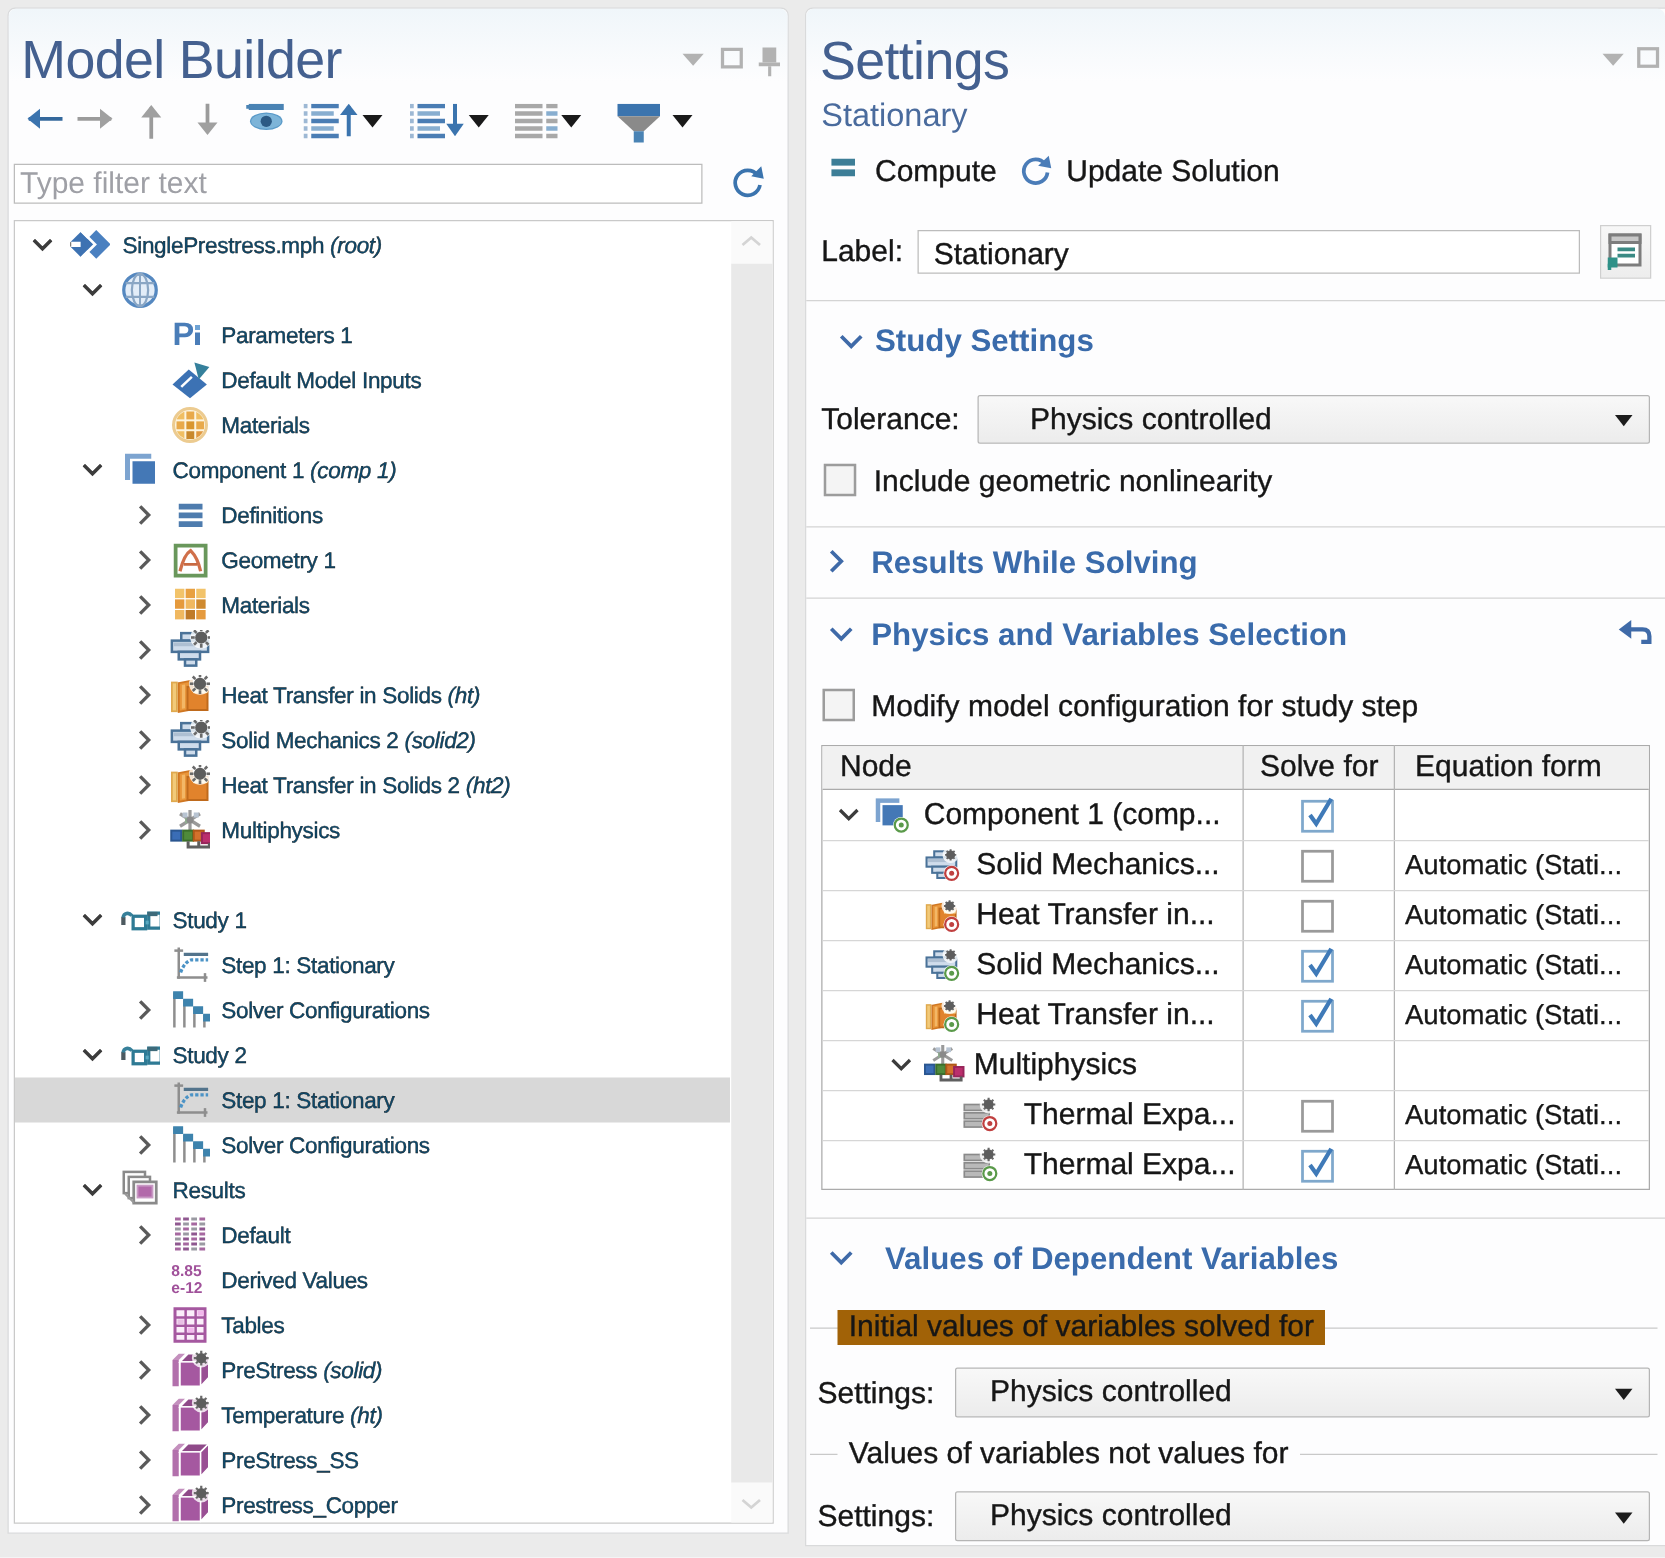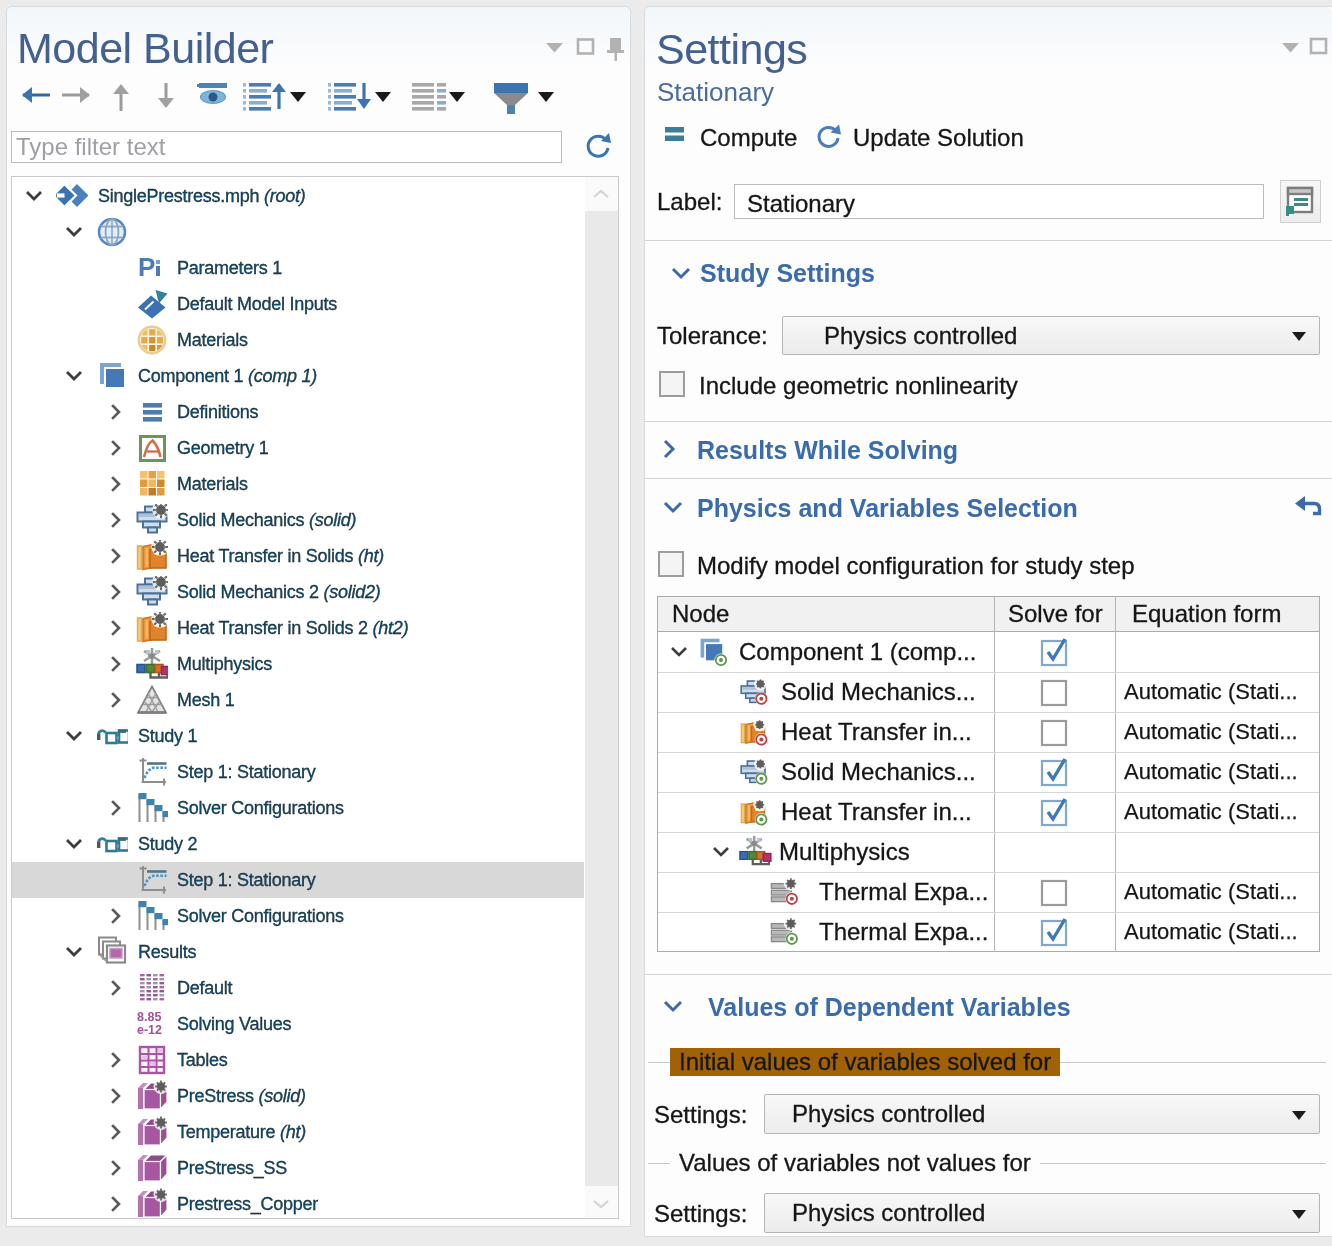--- a/index.html
+++ b/index.html
@@ -263,21 +263,20 @@
               <line x1="0.0" y1="5.2" x2="0.0" y2="8.2"></line>
               <line x1="-3.7" y1="3.7" x2="-5.8" y2="5.8"></line>
               <line x1="-5.2" y1="0.0" x2="-8.2" y2="0.0"></line>
               <line x1="-3.7" y1="-3.7" x2="-5.8" y2="-5.8"></line>
               <line x1="-0.0" y1="-5.2" x2="-0.0" y2="-8.2"></line>
               <line x1="3.7" y1="-3.7" x2="5.8" y2="-5.8"></line>
             </g>
             <circle cx="0" cy="0" r="4.9" fill="#5d5d5d"></circle>
           </g>
         </svg></div>
-      <div class="ttext" style="left:165px">Solid Mechanics <i>(solid)</i></div>
     </div>
 <div class="treerow" style="top:361px">
       <div class="tchev" style="left:96px"><svg style="" width="16" height="16" viewBox="0 0 16 16">
           <path d="M5 2 L11 8 L5 14" fill="none" stroke="#5a5a5a" stroke-width="2.6" stroke-linecap="square"></path>
         </svg></div>
       <div class="ticon" style="left:124px"><svg style="" width="32" height="32" viewBox="0 0 32 32">
           <g transform="translate(0,0) scale(1)">
             <rect x="1.5" y="6" width="4" height="23" fill="#f2ca79" stroke="#dfa94e" stroke-width="1.4"></rect>
             <path d="M7 6.5 L17.5 4.5 L17.5 27.5 L7 29.5 Z" fill="#e8953a" stroke="#d07722" stroke-width="1.5"></path>
             <path d="M9.5 8 L12 7.5 L12 26.5 L9.5 27 Z" fill="#f3b766"></path>
@@ -383,38 +382,20 @@
             <g stroke-width="1.6">
               <rect x="1" y="16.5" width="8" height="8" fill="#3a6db6" stroke="#2a5690"></rect>
               <rect x="10.5" y="16.5" width="8" height="8" fill="#4f8a3b" stroke="#3a6e2a"></rect>
               <rect x="19" y="16.5" width="8" height="8" fill="#d4712c" stroke="#b05818"></rect>
               <rect x="25.5" y="18.5" width="8" height="8" fill="#bb2f6d" stroke="#97255a"></rect>
             </g>
             <path d="M14.5 25 V29.5 H31.5 V26.5 M23 25 V29" fill="none" stroke="#5f5f5f" stroke-width="2.4"></path>
           </g>
         </svg></div>
       <div class="ttext" style="left:165px">Multiphysics</div>
-    </div>
-<div class="treerow" style="top:505px">
-      <div class="tchev" style="left:96px"><svg style="" width="16" height="16" viewBox="0 0 16 16">
-          <path d="M5 2 L11 8 L5 14" fill="none" stroke="#5a5a5a" stroke-width="2.6" stroke-linecap="square"></path>
-        </svg></div>
-      <div class="ticon" style="left:124px"><svg style="" width="32" height="32" viewBox="0 0 32 32">
-          <path d="M16 2.5 L30 28.5 L2 28.5 Z" fill="#e4e4e4" stroke="#858585" stroke-width="1.8"></path>
-          <g stroke="#9b9b9b" stroke-width="1.4">
-            <line x1="10" y1="13.5" x2="22" y2="13.5"></line>
-            <line x1="7" y1="20.5" x2="26" y2="20.5"></line>
-            <line x1="12" y1="9" x2="22" y2="28"></line>
-            <line x1="20" y1="9" x2="10" y2="28"></line>
-            <line x1="8" y1="17" x2="16" y2="28"></line>
-            <line x1="24" y1="17" x2="16" y2="28"></line>
-          </g>
-          <rect x="2" y="27.2" width="28" height="2.6" fill="#7d7d7d"></rect>
-        </svg></div>
-      <div class="ttext" style="left:165px">Mesh 1</div>
     </div>
 <div class="treerow" style="top:541px">
       <div class="tchev" style="left:54px"><svg style="" width="16" height="16" viewBox="0 0 16 16">
           <path d="M2 5 L8 11 L14 5" fill="none" stroke="#3c3c3c" stroke-width="2.8" stroke-linecap="square"></path>
         </svg></div>
       <div class="ticon" style="left:84px"><svg style="" width="32" height="32" viewBox="0 0 32 32">
           <rect x="1" y="13.5" width="3.4" height="6.5" fill="#4d5a60"></rect>
           <path d="M2.5 14 C3 10.5 7 9.5 9.5 12.5" fill="none" stroke="#37809a" stroke-width="2.8"></path>
           <rect x="10.5" y="13" width="10" height="10" fill="none" stroke="#2e7a94" stroke-width="2.6"></rect>
           <rect x="23" y="10.5" width="10" height="12" fill="none" stroke="#2e7a94" stroke-width="2.6"></rect>
@@ -542,21 +523,21 @@
           <rect x="17.0" y="26" width="4.6" height="2.4" fill="#9a9aa2"></rect>
           <rect x="23.5" y="26" width="4.6" height="2.4" fill="#a668a0"></rect>
         </svg></div>
       <div class="ttext" style="left:165px">Default</div>
     </div>
 <div class="treerow" style="top:829px">
       <div class="ticon" style="left:124px"><svg style="" width="32" height="32" viewBox="0 0 32 32">
           <text x="1" y="13" font-family="Liberation Sans" font-size="12.5" font-weight="bold" fill="#a0519a">8.85</text>
           <text x="1" y="26" font-family="Liberation Sans" font-size="12.5" font-weight="bold" fill="#a0519a">e-12</text>
         </svg></div>
-      <div class="ttext" style="left:165px">Solving Values</div>
+      <div class="ttext" style="left:165px">Derived Values</div>
     </div>
 <div class="treerow" style="top:865px">
       <div class="tchev" style="left:96px"><svg style="" width="16" height="16" viewBox="0 0 16 16">
           <path d="M5 2 L11 8 L5 14" fill="none" stroke="#5a5a5a" stroke-width="2.6" stroke-linecap="square"></path>
         </svg></div>
       <div class="ticon" style="left:124px"><svg style="" width="32" height="32" viewBox="0 0 32 32">
           <rect x="4" y="3" width="24" height="26" fill="#fbeffa" stroke="#a558a0" stroke-width="2.4"></rect>
           <g stroke="#a558a0" stroke-width="2">
             <line x1="12.5" y1="3" x2="12.5" y2="29"></line>
             <line x1="20.5" y1="3" x2="20.5" y2="29"></line>

